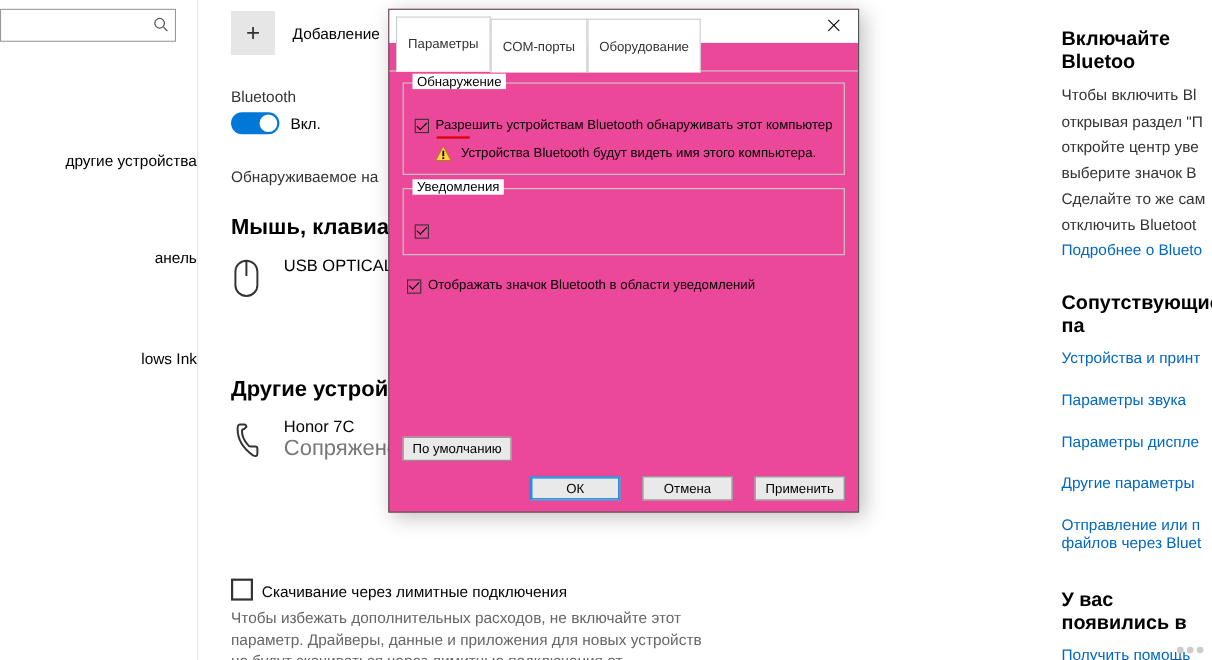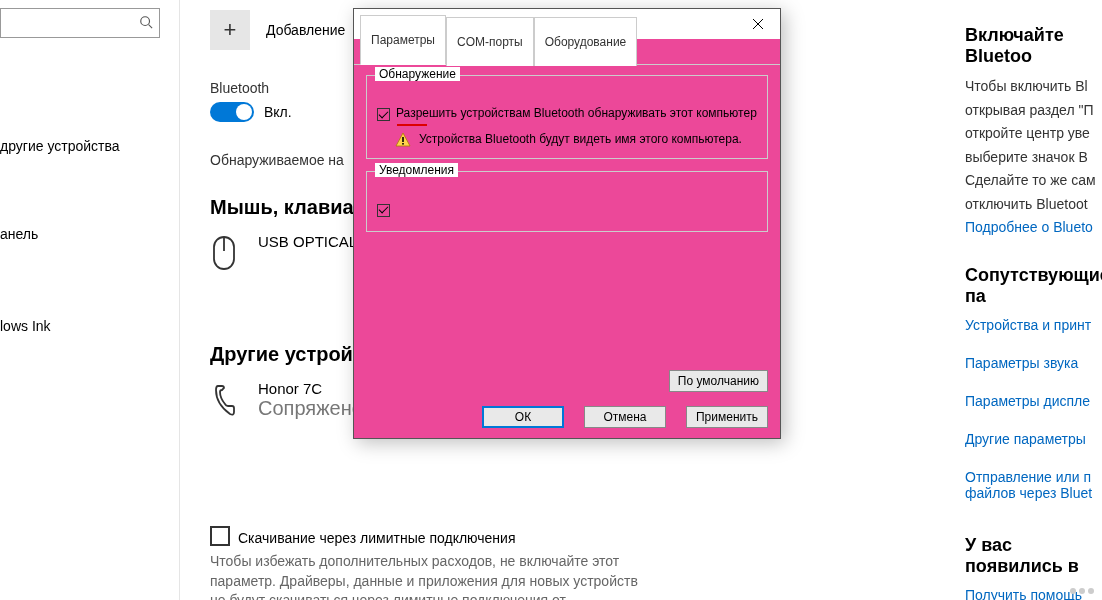--- a/index.html
+++ b/index.html
@@ -33,20 +33,21 @@
     background: #fff;
   }
   .search-box input {
     border: none; outline: none; width: 120px; font-size: 14px; background: transparent;
   }
   .nav-item {
     padding: 10px 0 10px 0;
     font-size: 14px;
     color: #000;
     cursor: pointer;
+    text-align: right;
   }
   
   .main {
     position: absolute;
     left: 210px; top: 0;
     width: 720px;
     padding-top: 10px;
   }
   .add-device {
     display: flex; align-items: center; gap: 16px; margin-bottom: 30px;
@@ -174,21 +175,21 @@
   .dlg-footer-inner { display:flex; justify-content:flex-end; gap:20px; padding: 6px 12px 2px; }
   .win-btn {
     min-width: 82px; height: 22px;
     border: 1px solid #888;
     background: #e9e9e9;
     font-size: 12px;
     cursor: pointer;
     padding: 0 8px;
   }
   .win-btn.primary { border: 1px solid #0078d7; box-shadow: inset 0 0 0 1px #0078d7; }
-  .defaults-row { display:flex; justify-content: flex-end; padding: 0 12px 8px; }
+  .defaults-row { display:flex; justify-content: flex-start; padding: 0 12px 8px; }
   .dots { position:absolute; right: 8px; bottom: 6px; display:flex; gap:3px; }
   .dots span { width:6px;height:6px;border-radius:50%;background:#ccc;display:inline-block; }
 </style>
 </head>
 <body>
 
 <div class="sidebar">
   <div class="search-box">
     <input type="text" placeholder="" style="">
     <span>
@@ -329,20 +330,24 @@
       </div>
     </div>
 
     <div class="groupbox">
       <span class="groupbox-title">Уведомления</span>
       <div class="cb-row">
         <span class="cb checked"></span>
       </div>
     </div>
 
+    <div class="cb-row" style="margin-left:4px">
+      <span class="cb checked"></span>
+      <span class="cb-label">Отображать значок Bluetooth в области уведомлений</span>
+    </div>
 
     <div style="height:120px"></div>
   </div>
 
   <div class="defaults-row">
     <button class="win-btn">По умолчанию</button>
   </div>
 
   <div class="dlg-footer-inner" style="border-top: none; padding-bottom:10px">
     <button class="win-btn primary">ОК</button>

